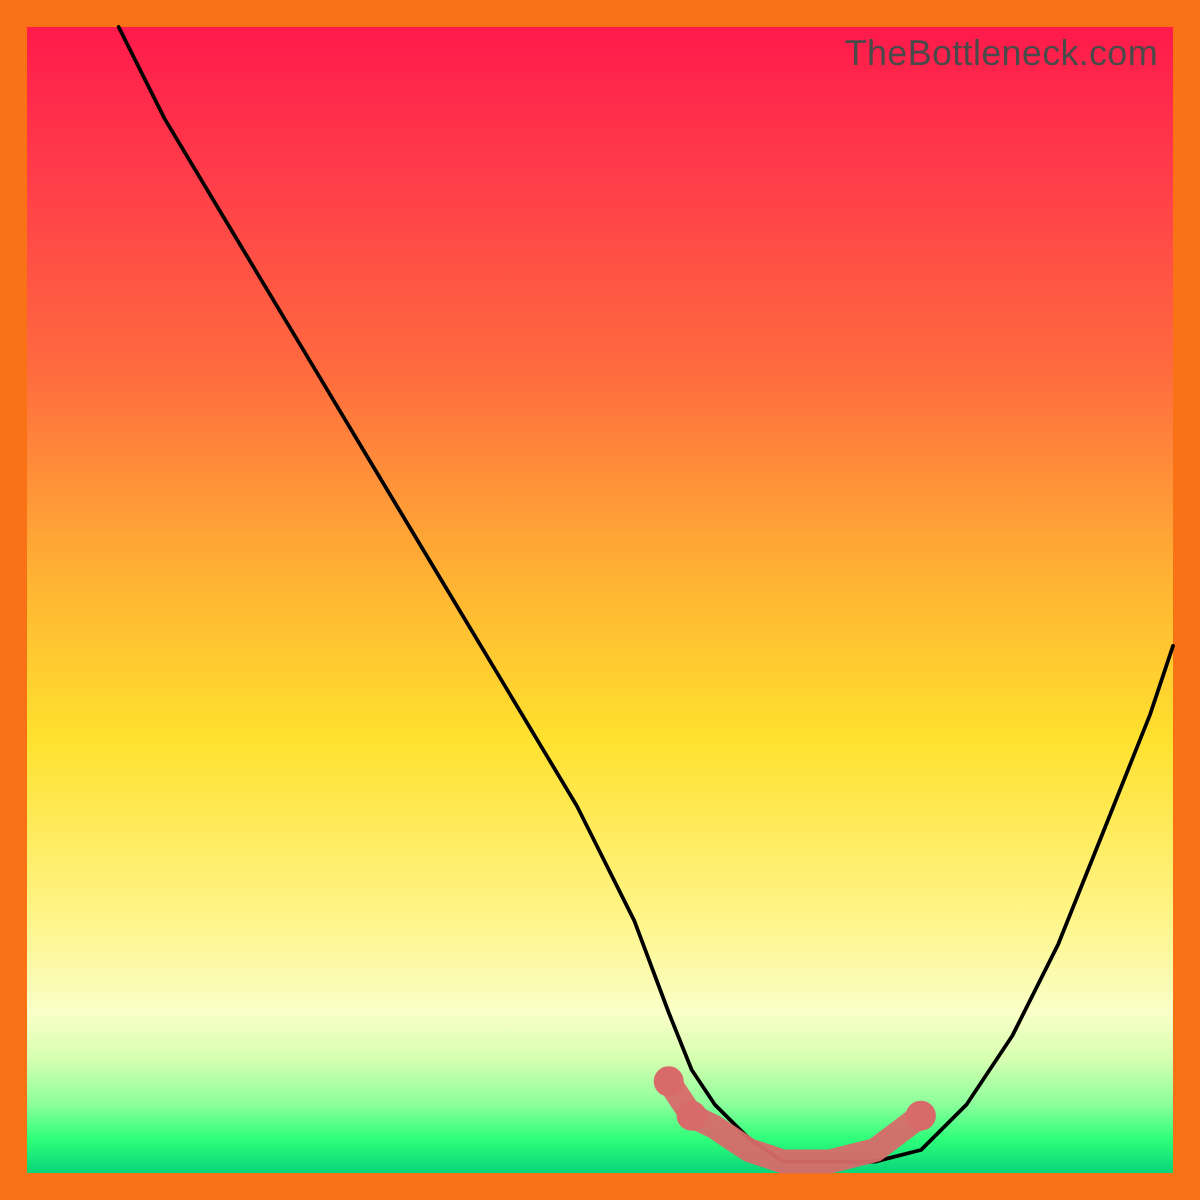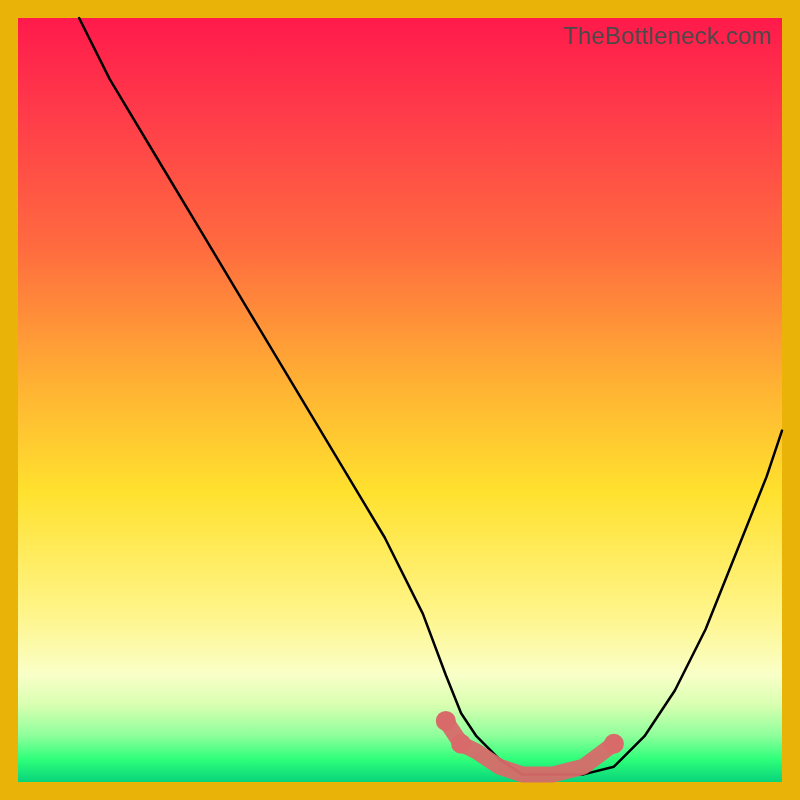--- a/index.html
+++ b/index.html
@@ -8,21 +8,21 @@
     width: 800px;
     height: 800px;
     background: #000;
     overflow: hidden;
     font-family: Arial, Helvetica, sans-serif;
   }
   .frame {
     position: relative;
     width: 800px;
     height: 800px;
-    background: #eab308;
+    background: #f97316;
   }
   .plot-area {
     position: absolute;
     left: 18px;
     top: 18px;
     width: 764px;
     height: 764px;
     
     background: linear-gradient(to bottom,
       #ff1a4b 0%,

